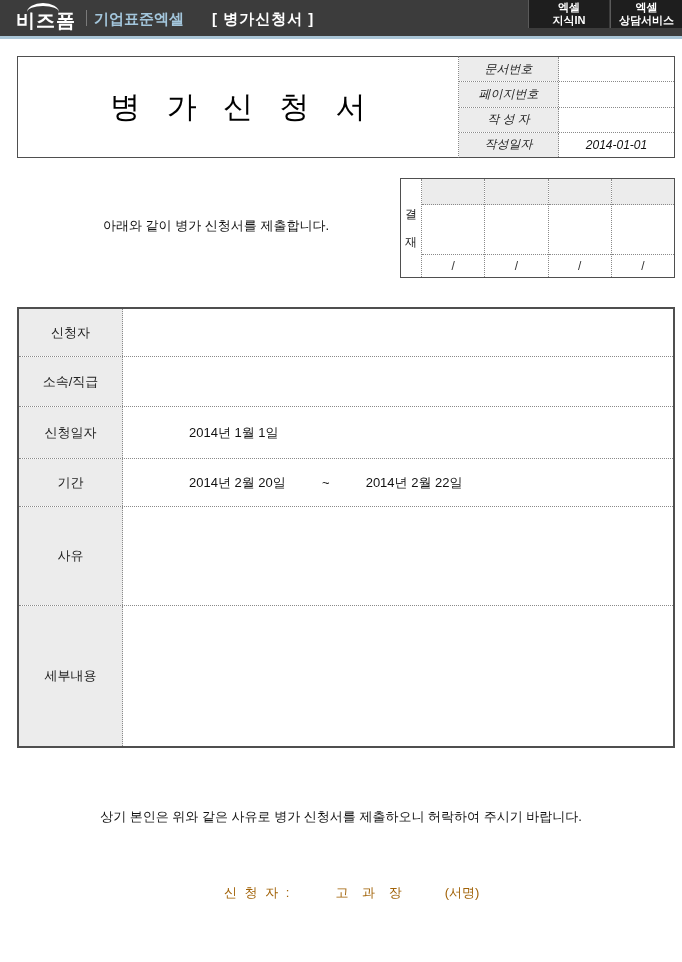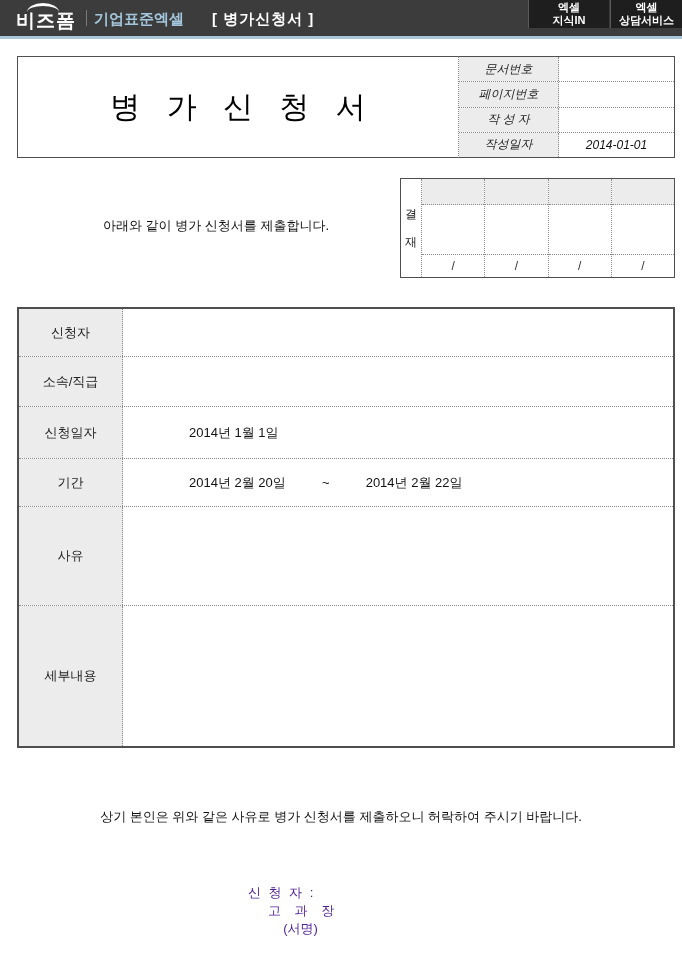--- a/index.html
+++ b/index.html
@@ -134,21 +134,21 @@
     padding-left:36px; font-size:13px; color:#111; white-space:pre;
   }
 
   
   .closing-text {
     position:absolute; left:0; top:808px; width:682px;
     text-align:center; font-size:13px; color:#111;
   }
   .signature-row {
     position:absolute; left:224px; top:884px;
-    display:flex; align-items:center; font-size:13px; color:#4c1d95;flex-direction:column;
+    display:flex; align-items:flex-start; font-size:13px; color:#a16207;
   }
   .sig-label { letter-spacing:2px; }
   .sig-name  { margin-left:44px; letter-spacing:5px; }
   .sig-note  { margin-left:38px; }
 </style>
 </head>
 <body>
 
 <div class="app-header">
   <span class="logo-arc"></span>

